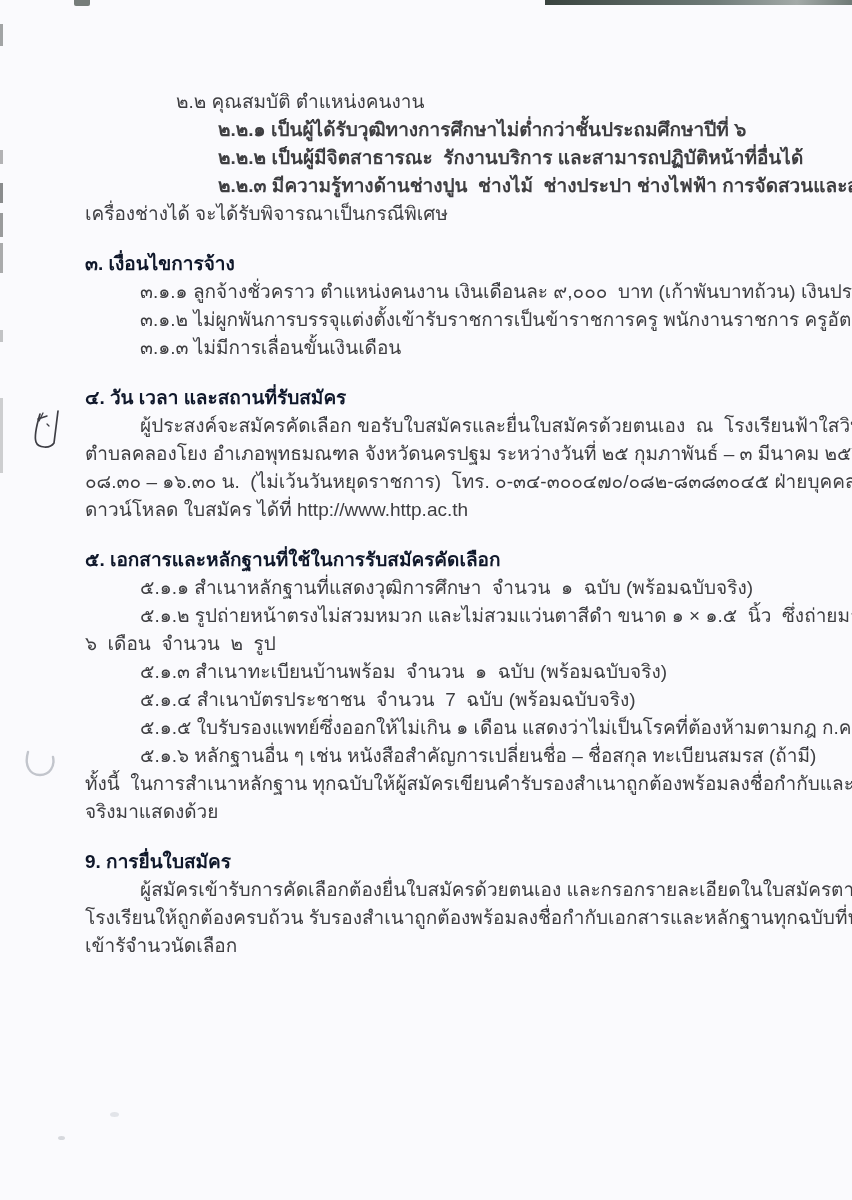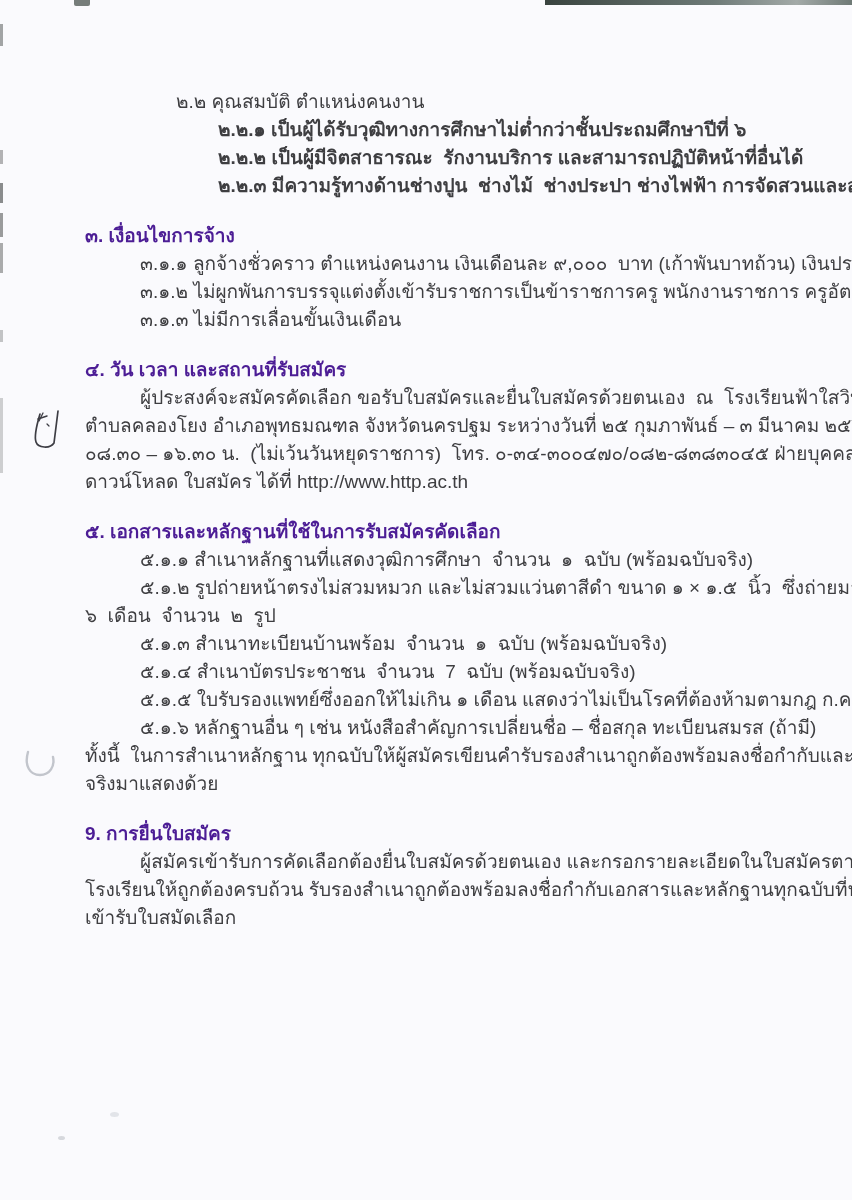--- a/index.html
+++ b/index.html
@@ -16,21 +16,21 @@
     position:absolute;left:0;top:88px;width:852px;
     box-sizing:border-box;padding:0 50px 0 85px;
   }
   .line{
     min-height:28px;line-height:28px;font-size:19px;
     color:#3e3e41;white-space:pre;letter-spacing:0;
   }
   .ind1{padding-left:55px;}
   .ind2{padding-left:91px;}
   .ind3{padding-left:133px;font-weight:bold;}
-  .heading{font-weight:bold;color:#4c1d95;}
+  .heading{font-weight:bold;color:#0f172a;}
   .sec-gap{height:22px;}
   
   .scan-top{
     position:absolute;left:545px;top:0;width:307px;height:5px;
     background:linear-gradient(to right,#39433f,#6e7a77 55%,#a3aaa8 82%,#6f7a76);
   }
   .scan-top-speck{
     position:absolute;left:74px;top:0;width:16px;height:6px;
     background:#49534e;opacity:.75;border-radius:0 0 2px 2px;
   }
@@ -77,20 +77,21 @@
   <div class="speck s1"></div>
   <div class="speck s2"></div>
 
   <main class="doc">
 
     <section>
       <div class="line ind2">๒.๒ คุณสมบัติ ตำแหน่งคนงาน</div>
       <div class="line ind3">๒.๒.๑ เป็นผู้ได้รับวุฒิทางการศึกษาไม่ต่ำกว่าชั้นประถมศึกษาปีที่ ๖</div>
       <div class="line ind3">๒.๒.๒ เป็นผู้มีจิตสาธารณะ  รักงานบริการ และสามารถปฏิบัติหน้าที่อื่นได้</div>
       <div class="line ind3">๒.๒.๓ มีความรู้ทางด้านช่างปูน  ช่างไม้  ช่างประปา ช่างไฟฟ้า การจัดสวนและสามารถซ่อมบำรุง</div>
+      <div class="line">เครื่องช่างได้ จะได้รับพิจารณาเป็นกรณีพิเศษ</div>
     </section>
 
     <div class="sec-gap"></div>
 
     <section>
       <div class="line heading">๓. เงื่อนไขการจ้าง</div>
       <div class="line ind1">๓.๑.๑ ลูกจ้างชั่วคราว ตำแหน่งคนงาน เงินเดือนละ ๙,๐๐๐  บาท (เก้าพันบาทถ้วน) เงินประกันสังคม</div>
       <div class="line ind1">๓.๑.๒ ไม่ผูกพันการบรรจุแต่งตั้งเข้ารับราชการเป็นข้าราชการครู พนักงานราชการ ครูอัตราจ้าง</div>
       <div class="line ind1">๓.๑.๓ ไม่มีการเลื่อนขั้นเงินเดือน</div>
     </section>
@@ -119,17 +120,17 @@
       <div class="line">ทั้งนี้  ในการสำเนาหลักฐาน ทุกฉบับให้ผู้สมัครเขียนคำรับรองสำเนาถูกต้องพร้อมลงชื่อกำกับและนำหลักฐานฉบับ</div>
       <div class="line">จริงมาแสดงด้วย</div>
     </section>
 
     <div class="sec-gap"></div>
 
     <section>
       <div class="line heading">9. การยื่นใบสมัคร</div>
       <div class="line ind1">ผู้สมัครเข้ารับการคัดเลือกต้องยื่นใบสมัครด้วยตนเอง และกรอกรายละเอียดในใบสมัครตามรูปแบบของ</div>
       <div class="line">โรงเรียนให้ถูกต้องครบถ้วน รับรองสำเนาถูกต้องพร้อมลงชื่อกำกับเอกสารและหลักฐานทุกฉบับที่นำมายื่นสมัคร</div>
-      <div class="line">เข้ารับใบสมัดเลือก</div>
+      <div class="line">เข้ารัจำนวนัดเลือก</div>
     </section>
 
   </main>
 </div>
 
 </body></html>

